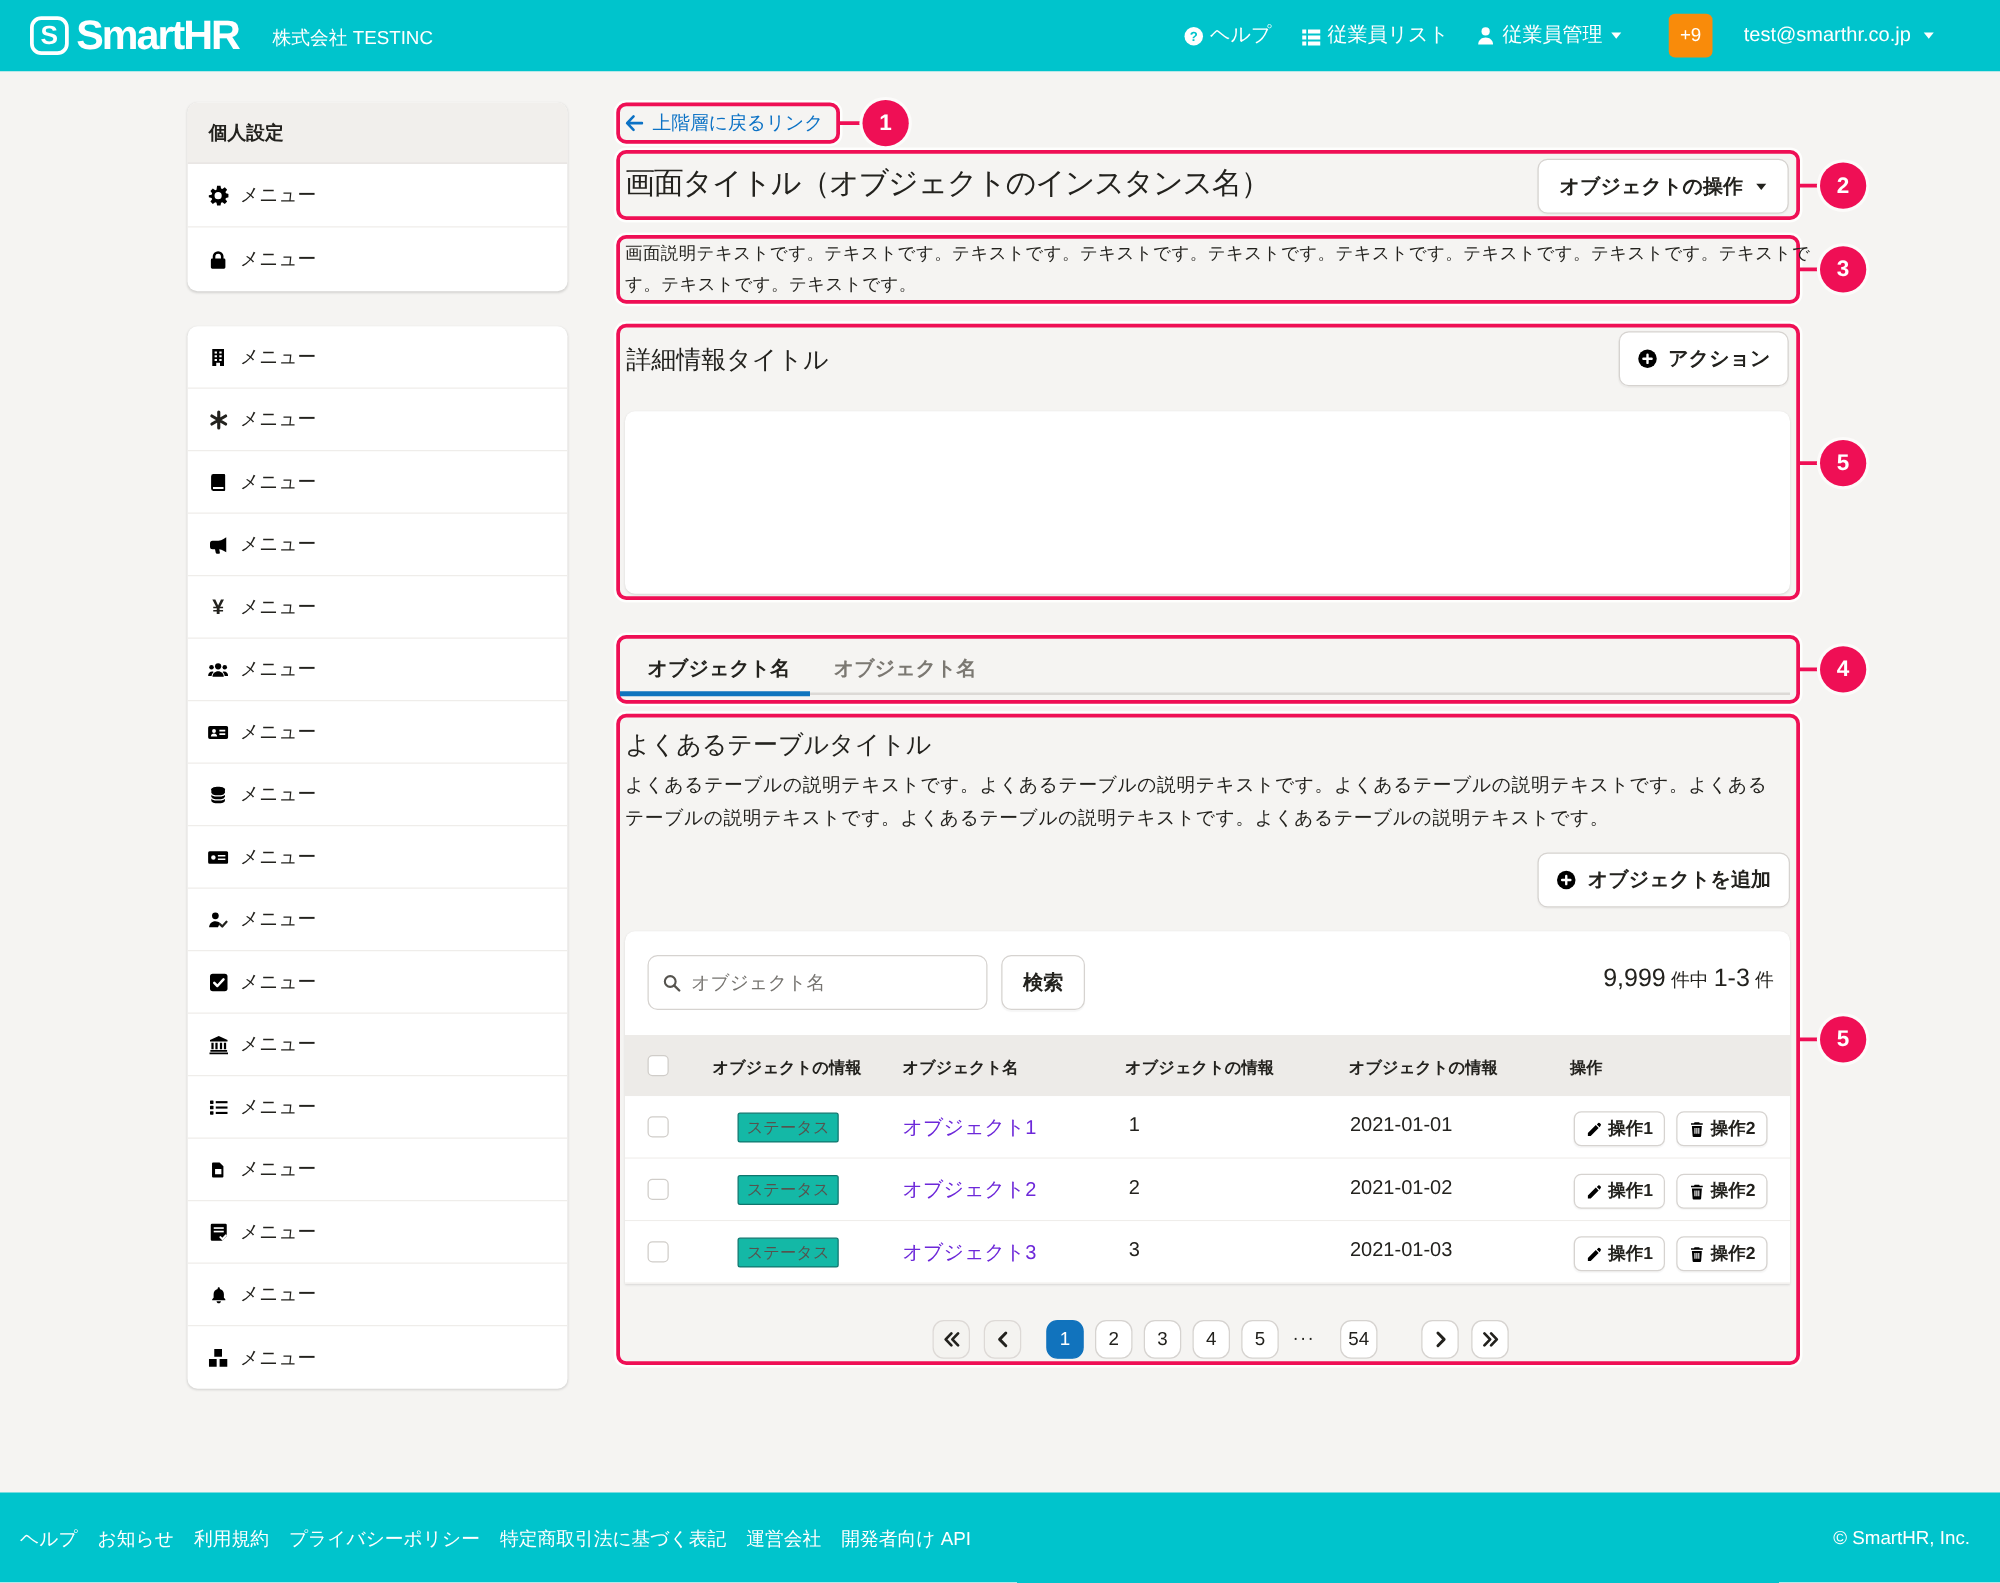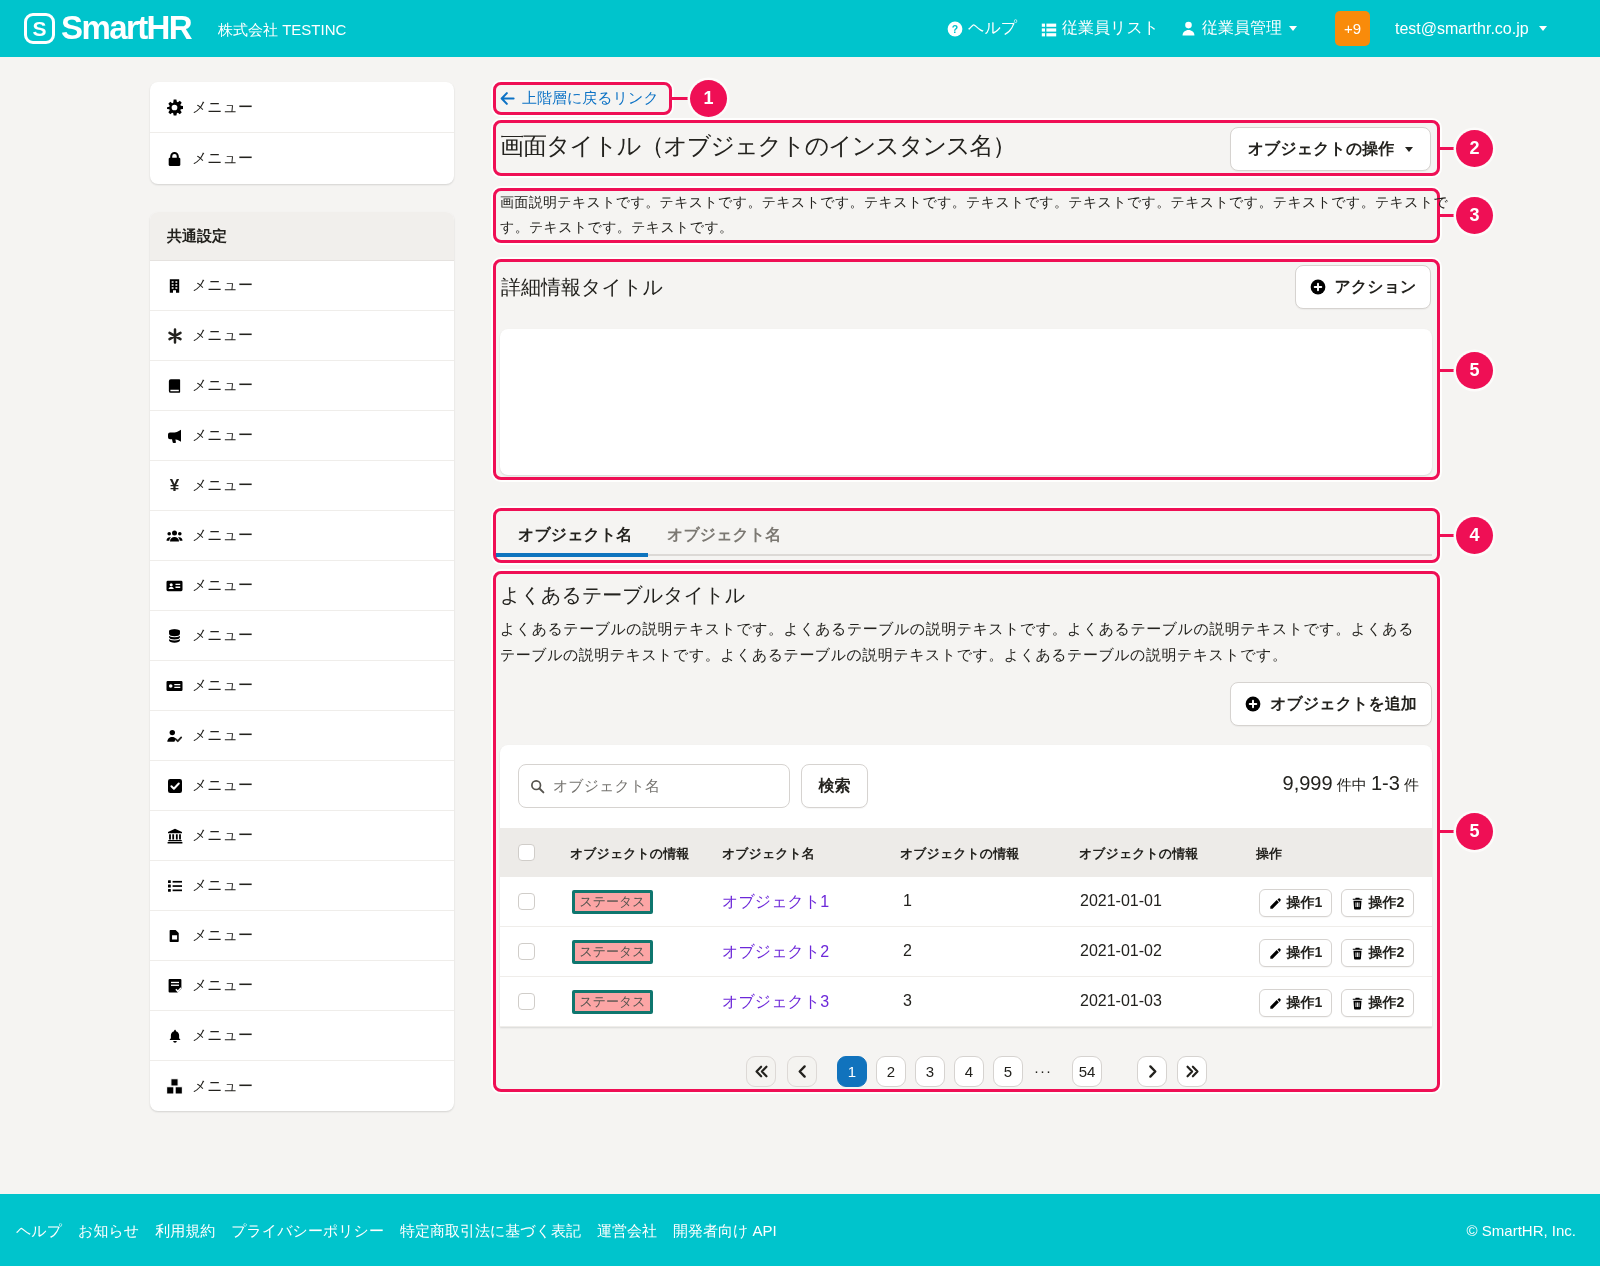--- a/index.html
+++ b/index.html
@@ -59,21 +59,21 @@
 .add-btn { position:absolute; left:730px; top:600px; width:202px; height:44px; border-radius:8px; font-size:16px; gap:9px;}
 .tbl-panel { position:absolute; left:0; top:663px; width:932px; height:282px; background:#fff; border-radius:8px 8px 0 0; box-shadow:0 1px 2px rgba(0,0,0,0.12);}
 .search-input { position:absolute; left:18px; top:19px; width:272px; height:44px; border:1px solid #d6d3d0; border-radius:8px; background:#fff; display:flex; align-items:center; padding-left:11px; gap:8px; color:#767470; font-size:15px;}
 .search-btn { position:absolute; left:301px; top:19px; width:67px; height:44px; border-radius:8px; font-size:16px;}
 .count { position:absolute; right:13px; top:27px; font-size:15px; color:#23221e;}
 .count b { font-size:20px; font-weight:normal; }
 .thead { position:absolute; left:0; top:83px; width:932px; height:49px; background:#edebe8; }
 .thead .cl, .trow .cl { position:absolute; font-size:13px; font-weight:bold; top:17px;}
 .trow { position:absolute; left:0; width:932px; height:50px; border-bottom:1px solid #efedea; background:#fff;}
 .chk { position:absolute; left:18px; width:17px; height:17px; border:1.5px solid #d0cdc9; border-radius:4px; background:#fff;}
-.status-chip { position:absolute; left:72px; top:13px; width:81px; height:24px; border:3px solid #0f766e; border-radius:2px; color:#55534e; font-size:13px; display:flex; align-items:center; justify-content:center; background:#fca5a5;}
+.status-chip { position:absolute; left:90px; top:13px; width:81px; height:24px; border:1px solid #0f766e; border-radius:2px; color:#55534e; font-size:13px; display:flex; align-items:center; justify-content:center; background:#14b8a6;}
 .tlink { color:#6d28d9; font-size:16px; position:absolute; top:15px;}
 .cell { position:absolute; font-size:16px; top:15px; }
 .rowbtn { position:absolute; top:12px; width:73px; height:28px; border-radius:6px; font-size:14px; gap:5px;}
 
 .pg { position:absolute; top:974px; width:30px; height:31px; border-radius:9px; border:1px solid #d6d3d0; background:#fff; display:flex; align-items:center; justify-content:center; font-size:15px;}
 .pg.dis { background:#f4f3f0; border-color:#ddd9d6;}
 .pg.act { background:#1173bd; border-color:#1173bd; color:#fff;}
 .dots { position:absolute; top:980px; left:532px; width:22px; text-align:center; font-size:15px; letter-spacing:1px; color:#23221e;}
 
 .footer { position:absolute; left:0; top:1194px; width:1600px; height:72px; background:#00c4cc; color:#fff; font-size:15px; }
@@ -235,33 +235,33 @@
     </div>
   <div class="badge9">+9</div>
   <div class="hitem" style="left:1395px; gap:8px;">
       <span>test@smarthr.co.jp</span>
       <span class="caret"></span>
     </div>
 </div>
 
 <div class="sidebar">
   <div class="side-card">
+    <div class="side-head">個人設定</div>
     <div class="side-item"><span class="iw">
           <svg class="ic" width="17" height="17">
             <use href="#gear"></use>
           </svg>
         </span>メニュー</div>
     <div class="side-item"><span class="iw">
           <svg class="ic" width="15" height="16">
             <use href="#lock"></use>
           </svg>
         </span>メニュー</div>
   </div>
   <div class="side-card side-card2">
-    <div class="side-head">共通設定</div>
     <div class="side-item"><span class="iw">
           <svg class="ic" width="15" height="16">
             <use href="#bldg"></use>
           </svg>
         </span>メニュー</div>
     <div class="side-item"><span class="iw">
           <svg class="ic" width="16" height="16">
             <use href="#ast"></use>
           </svg>
         </span>メニュー</div>

